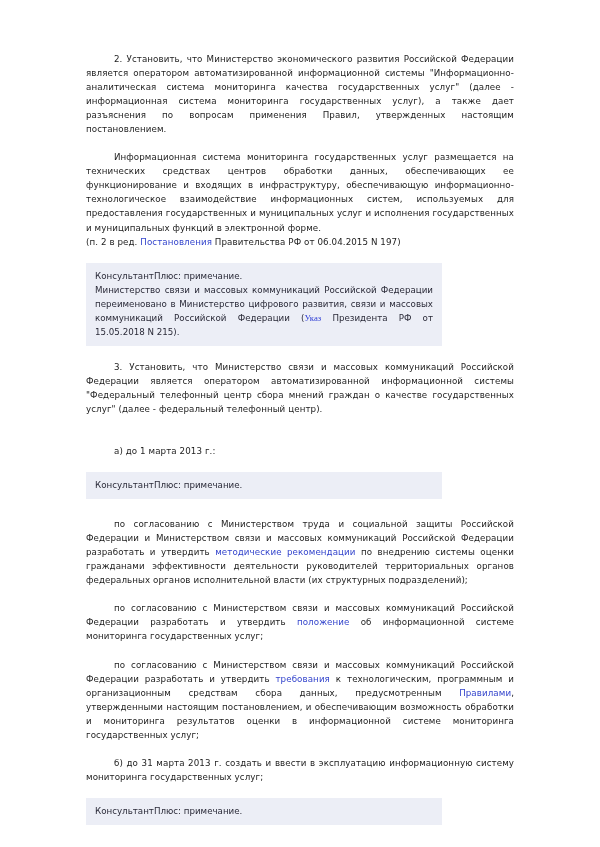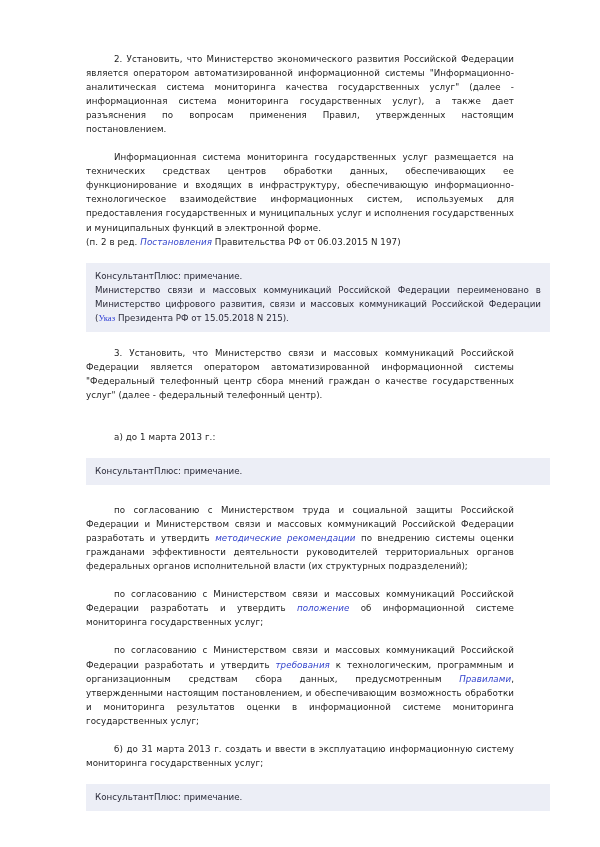--- a/index.html
+++ b/index.html
@@ -44,21 +44,21 @@
   p.para.no-indent {
     text-indent: 0;
   }
   .gap-md { height: 14px; }
   .gap-lg { height: 18px; }
 
   .note {
     background: #eceef6;
     padding: 6px 9px 7px 9px;
     box-sizing: border-box;
-    width: 464px;
+    width: 356px;
   }
   .note p {
     margin: 0;
     font-size: 8.7px;
     line-height: 14.05px;
     color: #2a2a38;
     text-align: justify;
     text-indent: 0;
   }
   .note p.title {
@@ -68,36 +68,35 @@
     color: #2b3bd4;
     text-decoration: none;
     font-family: Liberation Serif, serif;
   }
   .note a.lnk {
     color: #2b3bd4;
   }
   .doc-link {
     color: #3344cc;
     text-decoration: none;
-    font-style: italic;
   }
 </style>
 </head>
 <body>
 
 <div class="page">
   <div class="content">
 
     <p class="para"><span>2. Установить, что Министерство экономического развития Российской Федерации является оператором автоматизированной информационной системы "Информационно-аналитическая система мониторинга качества государственных услуг" (далее - информационная система мониторинга государственных услуг), а также дает разъяснения по вопросам применения Правил, утвержденных настоящим постановлением.</span></p>
 
     <div class="gap-md"></div>
 
     <p class="para"><span>Информационная система мониторинга государственных услуг размещается на технических средствах центров обработки данных, обеспечивающих ее функционирование и входящих в инфраструктуру, обеспечивающую информационно-технологическое взаимодействие информационных систем, используемых для предоставления государственных и муниципальных услуг и исполнения государственных и муниципальных функций в электронной форме.</span></p>
 
-    <p class="para no-indent"><span>(п. 2 в ред. </span><a class="doc-link" href="#">Постановления</a><span> Правительства РФ от 06.03.2015 N 197)</span></p>
+    <p class="para no-indent"><span>(п. 2 в ред. </span><a class="doc-link" href="#">Постановления</a><span> Правительства РФ от 06.04.2015 N 197)</span></p>
 
     <div class="gap-md"></div>
 
     <div class="note">
       <p class="title">КонсультантПлюс: примечание.</p>
       <p><span>Министерство связи и массовых коммуникаций Российской Федерации переименовано в Министерство цифрового развития, связи и массовых коммуникаций Российской Федерации (</span><a class="lnk" href="#">Указ</a><span> Президента РФ от 15.05.2018 N 215).</span></p>
     </div>
 
     <div class="gap-md"></div>
 

